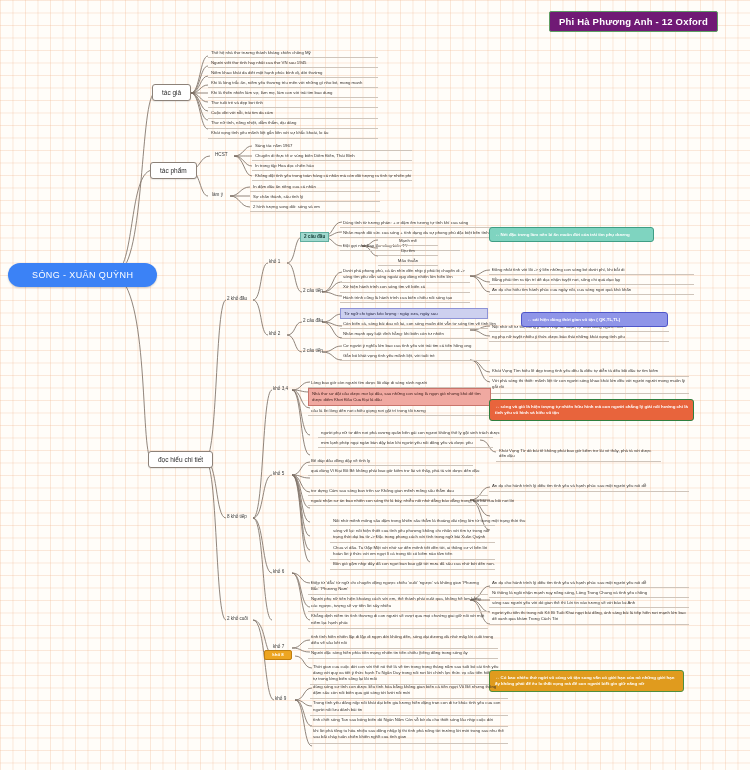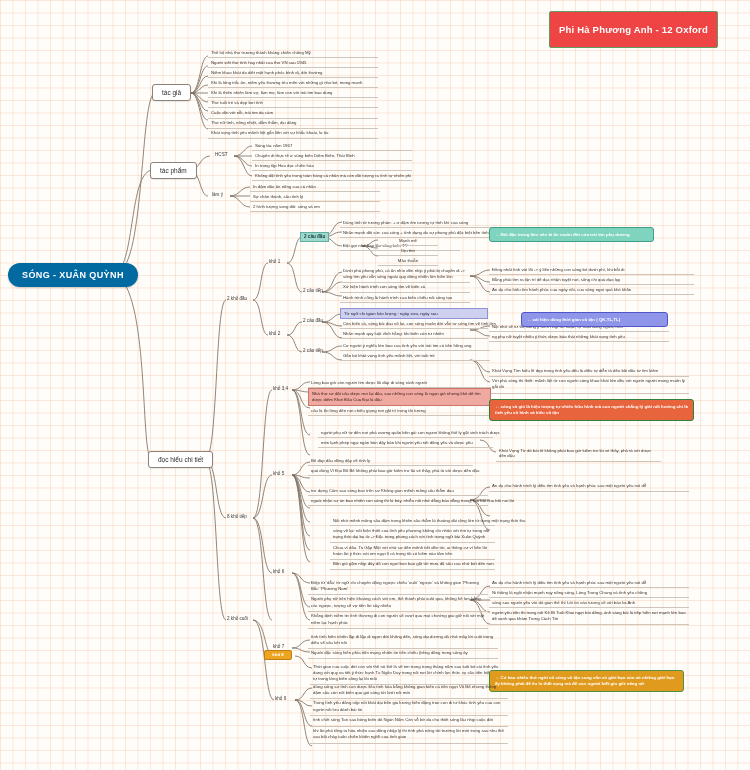--- a/index.html
+++ b/index.html
@@ -13,29 +13,29 @@
     background-size:12.5px 12.5px;
   }
   #canvas{position:absolute;inset:0;}
   svg.links{position:absolute;left:0;top:0;width:750px;height:770px;pointer-events:none;}
   svg.links path{fill:none;stroke:#7d7066;stroke-width:.85;}
 
   
   .node{position:absolute;box-sizing:border-box;}
 
   .title-banner{
-    background:#ef4444;color:#ffffff;border:1px solid #5e9e63;
+    background:#701a75;color:#ffffff;border:1px solid #5e9e63;
     font-size:9.5px;font-weight:bold;letter-spacing:.2px;
-    padding:12px 9px;border-radius:2px;white-space:nowrap;
+    padding:4px 9px;border-radius:2px;white-space:nowrap;
   }
 
   .central{
-    background:#0369a1;color:#ffffff;border-radius:14px;
-    font-size:9px;font-weight:bold;letter-spacing:.4px;
-    padding:7px 14px;white-space:nowrap;text-align:center;
+    background:#3b82f6;color:#ffffff;border-radius:14px;
+    font-size:9px;font-weight:normal;letter-spacing:.4px;
+    padding:7px 24px;white-space:nowrap;text-align:center;
     box-shadow:0 1px 2px rgba(0,0,0,.18);
   }
 
   .branch{
     background:#ffffff;border:1px solid #8d8279;border-radius:3px;
     font-size:6.5px;color:#2b2b2b;padding:4px 9px;white-space:nowrap;
     text-align:center;box-shadow:0 1px 1px rgba(0,0,0,.08);
   }
 
   .sub{

